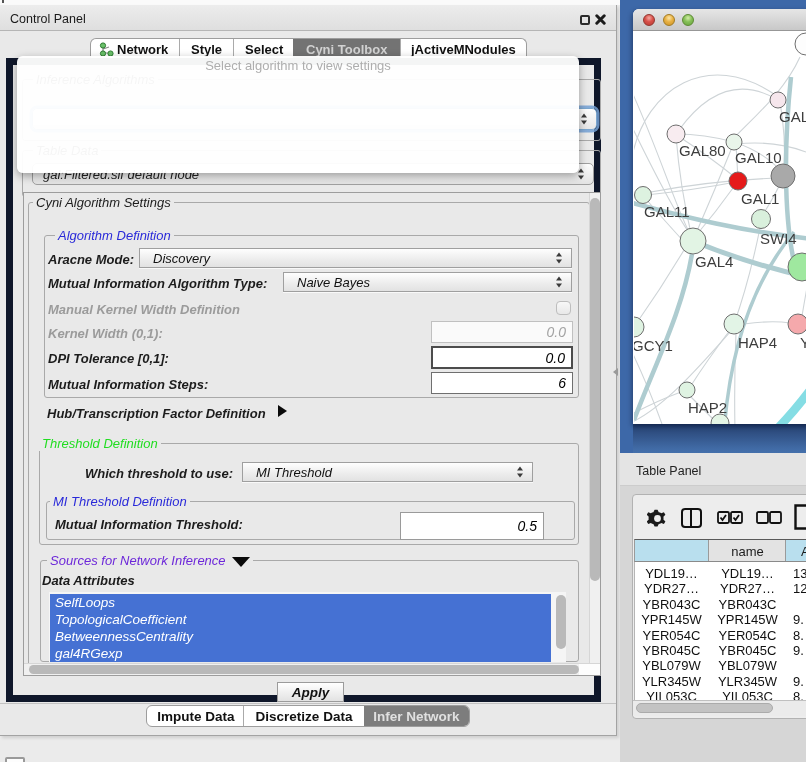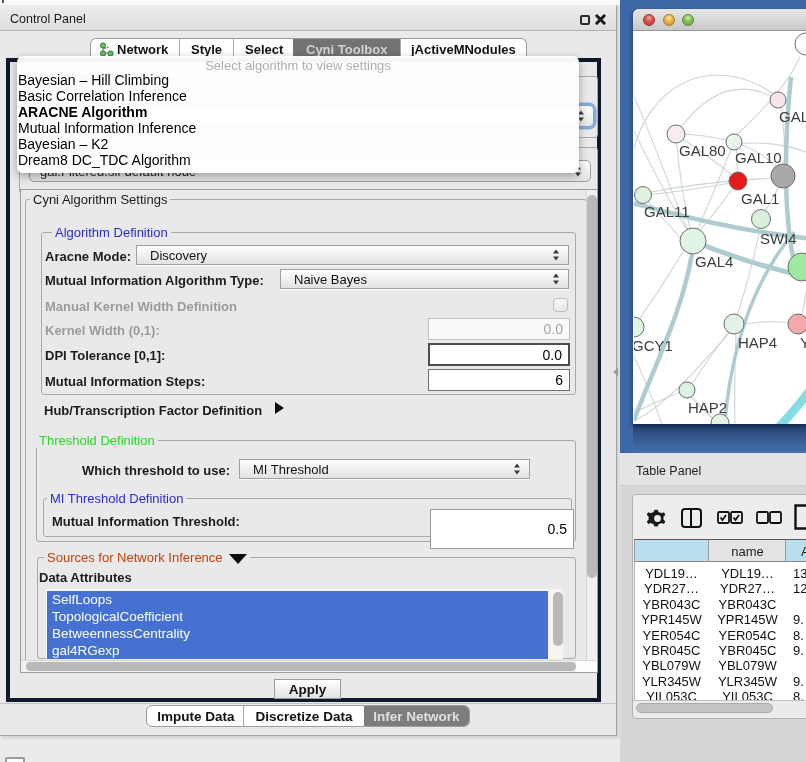--- a/index.html
+++ b/index.html
@@ -47,21 +47,21 @@
   </div>
 
   <div class="abs" style="left:0; top:0; width:100%; height:26px; background:linear-gradient(#ececec,#dfdfdf); border-bottom:1px solid #b5b5b5;">
     <div class="abs" style="left:10px; top:7px; font-size:12.5px; color:#1a1a1a;">Control Panel</div>
     <div class="abs" style="left:580px; top:10px; width:10px; height:10px; border:2px solid #2b2b2b; border-radius:2px;"></div>
     <svg class="abs" style="left:595px; top:9px;" width="11" height="11" viewBox="0 0 11 11">
       <path d="M1.8,1.8 L9.2,9.2 M9.2,1.8 L1.8,9.2" stroke="#1b1b1b" stroke-width="3" stroke-linecap="round"></path>
     </svg>
   </div>
 
-  <div class="abs" style="left:6px; top:53px; width:595px; height:644px; border:4px solid #0f172a; background:#e9e9e9;">
+  <div class="abs" style="left:6px; top:53px; width:595px; height:644px; border:7px solid #0f172a; background:#e9e9e9;font-style:italic;">
 
     <div class="groupbox" style="left:9px; top:14px; width:579px; height:62px;">
         <span class="gtitle" style="left:10px; color:#1c1c1c;">Inference Algorithms</span>
       </div>
     <div class="abs" style="left:19px; top:43px; width:565px; height:22px; border-radius:5px; background:linear-gradient(#fdfdfd,#e6e6e6); border:1px solid #7aa6cf; box-shadow:0 0 0 2.5px rgba(115,160,212,0.85);">
       <div class="spin"></div>
     </div>
     <div class="groupbox" style="left:9px; top:85px; width:579px; height:47px;">
         <span class="gtitle" style="left:10px; color:#1c1c1c;">Table Data</span>
       </div>
@@ -111,26 +111,26 @@
       </div>
       <div class="lbl" style="left:61px; top:273px;">Which threshold to use:</div>
       <div class="combo" style="left:218px; top:269px; width:291px; height:20px;">
           <span class="ctext">MI Threshold</span>
           <span class="spin"></span>
         </div>
       <div class="groupbox" style="left:22px; top:308px; width:529px; height:39px;">
         <span class="gtitle" style="left:3px; color:#2a2ad9;">MI Threshold Definition</span>
       </div>
       <div class="lbl" style="left:31px; top:324px;">Mutual Information Threshold:</div>
-      <div class="tfield" style="left:409px; top:319px; width:144px; height:40px; border:1px solid #9a9a9a; color:#000;">
+      <div class="tfield" style="left:376px; top:319px; width:144px; height:28px; border:1px solid #9a9a9a; color:#000;">
           <span>0.5</span>
         </div>
 
       <div class="groupbox" style="left:16px; top:367px; width:539px; height:102px;">
-        <span class="gtitle" style="left:6px; color:#c2410c;">Sources for Network Inference
+        <span class="gtitle" style="left:6px; color:#6d28d9;">Sources for Network Inference
           <span style="display:inline-block; width:0; height:0; border-left:9px solid transparent; border-right:9px solid transparent; border-top:10px solid #0a0a0a; margin-left:3px; vertical-align:middle;"></span>
         </span>
       </div>
       <div class="lbl" style="left:18px; top:380px;">Data Attributes</div>
       <div class="abs" style="left:25px; top:399px; width:517px; height:70px; background:#f5f5f5;">
         <div class="abs" style="left:1px; top:2px; width:501px; height:68px; background:#4571d3; color:#fff; font-size:13.5px; line-height:17px; padding-left:5px;">
           SelfLoops<br>TopologicalCoefficient<br>BetweennessCentrality<br>gal4RGexp
         </div>
         <div class="vthumb" style="left:507px; top:3px; width:10px; height:54px;"></div>
       </div>
@@ -157,28 +157,20 @@
     <div class="abs b" style="left:217px; top:3px; width:105px; text-align:center; font-size:13.5px; color:#e0e0e0;">Infer Network</div>
   </div>
 </div>
 
 <div class="abs" style="left:613px; top:368px; width:0; height:0; border-top:4px solid transparent; border-bottom:4px solid transparent; border-right:5px solid #9a9a9a;"></div>
 
 <div class="abs" style="left:5px; top:757px; width:20px; height:14px; border:2px solid #9a9a9a; border-radius:2px; background:#fdfdfd;"></div>
 
 <div id="dropdown" class="abs" style="left:17px; top:56px; width:562px; height:117px; background:rgba(255,255,255,0.955); border-radius:6px; box-shadow:0 3px 8px rgba(0,0,0,0.35); z-index:50;">
   <div class="abs" style="left:0; top:2px; width:100%; text-align:center; font-size:13px; color:#aeaeae;">Select algorithm to view settings</div>
-  <div class="abs" style="left:1px; top:16px; font-size:14px; color:#000; line-height:16px;">
-    Bayesian – Hill Climbing<br>
-    Basic Correlation Inference<br>
-    <span class="b">ARACNE Algorithm</span><br>
-    Mutual Information Inference<br>
-    Bayesian – K2<br>
-    Dream8 DC_TDC Algorithm
-  </div>
 </div>
 
 <div id="rightside" class="abs" style="left:620px; top:0; width:186px; height:762px;">
 
   <div class="abs" style="left:0; top:0; width:186px; height:453px; background:#3d68a8;"></div>
   <div class="abs" style="left:13px; top:424px; width:173px; height:29px; background:linear-gradient(#1e3c6e,#2c4a7c 20%,#416ba6 85%,#4470ab);"></div>
 
   <div class="abs" style="left:13px; top:9px; width:177px; height:415px; border-radius:6px 0 0 0; box-shadow:-1px 2px 5px rgba(0,0,20,0.4); background:#fff;">
     <div class="abs" style="left:0; top:0; width:100%; height:22px; background:linear-gradient(#e6e6e6,#c8c8c8); border-bottom:1px solid #979797; border-radius:6px 0 0 0;">
       <div class="abs" style="left:10px; top:5px; width:12px; height:12px; border-radius:50%; background:radial-gradient(circle at 50% 30%, #f4a9a2 0%, #d85049 45%, #b83c33 100%); border:1px solid #93362f; box-sizing:border-box;"></div>

